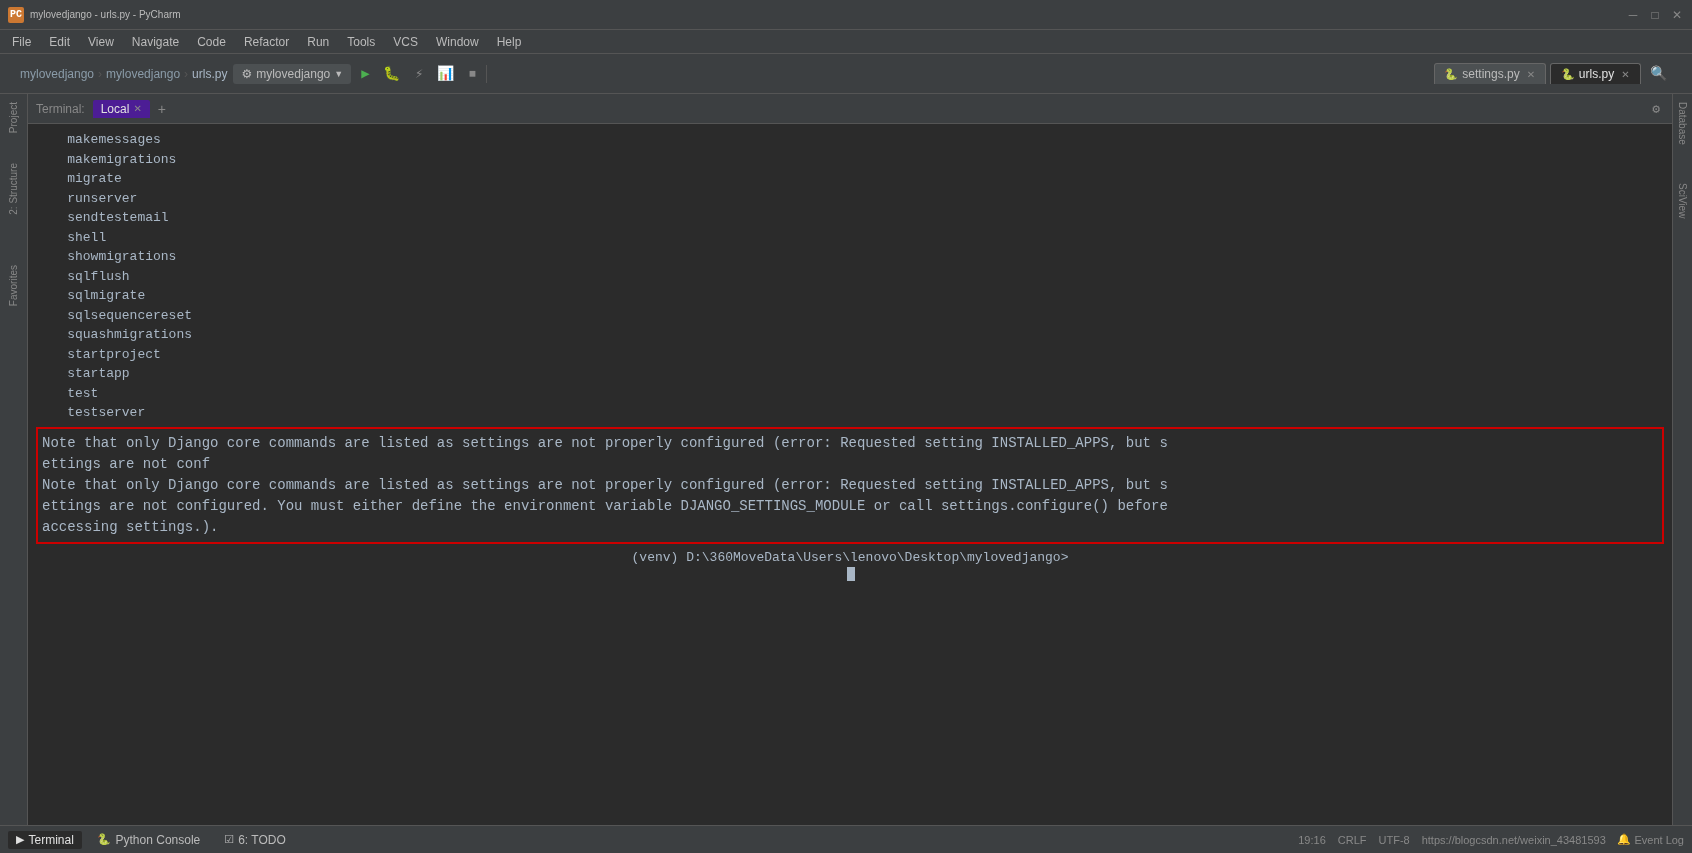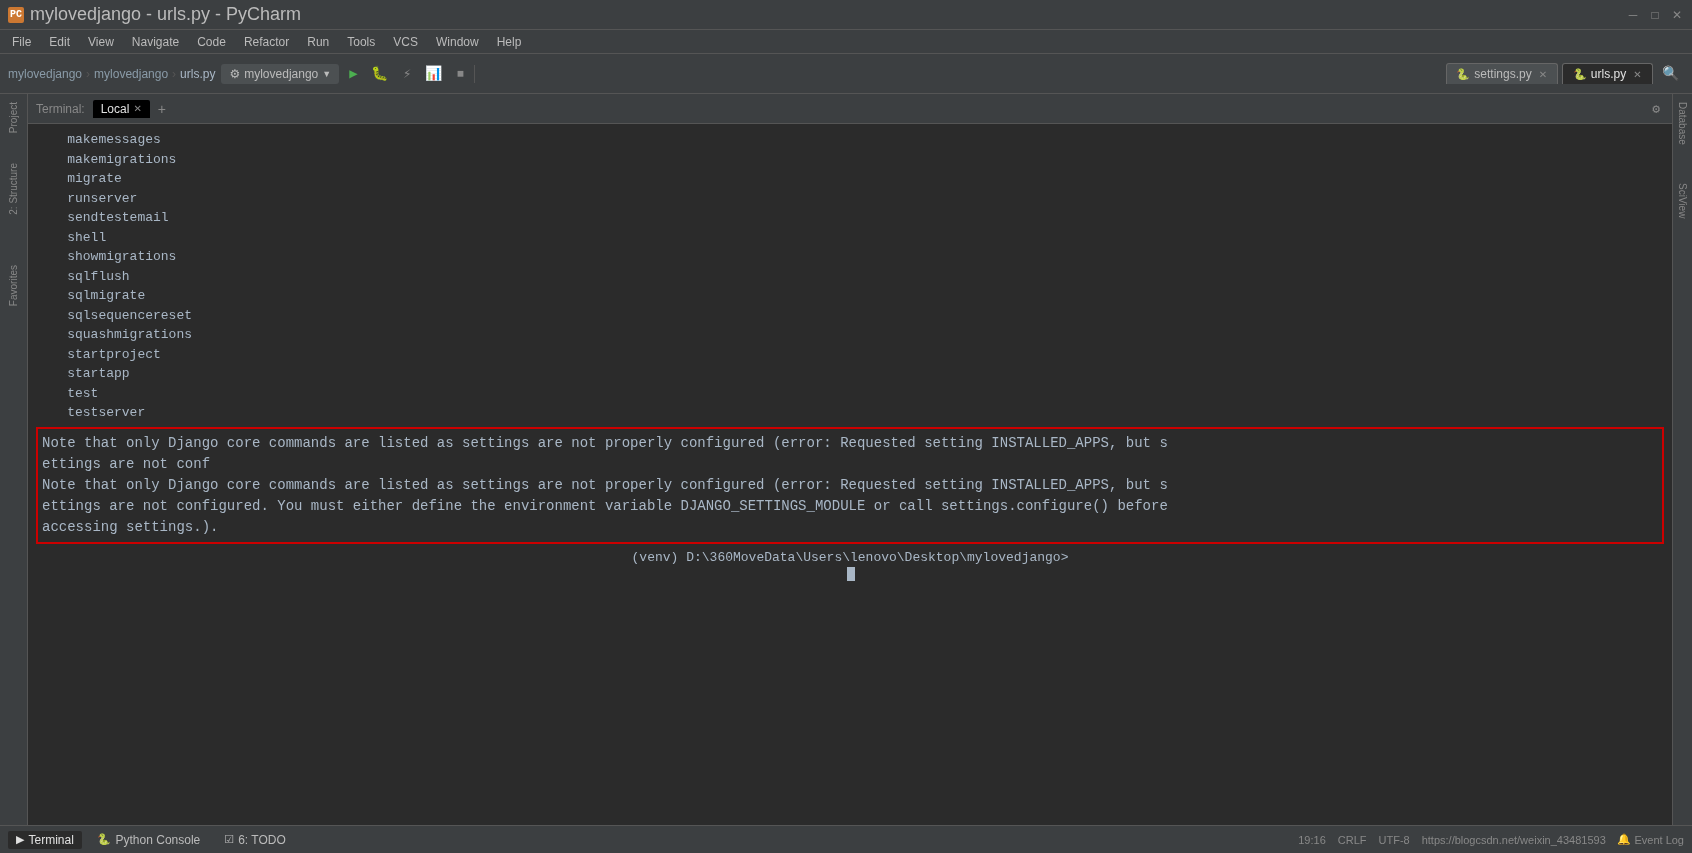--- a/index.html
+++ b/index.html
@@ -35,21 +35,21 @@
       border-radius: 2px;
       font-size: 10px;
       color: white;
       display: flex;
       align-items: center;
       justify-content: center;
       font-weight: bold;
     }
     .titlebar-title {
       color: #bbb;
-      font-size: 18px;
+      font-size: 10px;
       font-family: sans-serif;
     }
     .titlebar-controls {
       display: flex;
       gap: 8px;
     }
     .titlebar-btn {
       width: 14px;
       height: 14px;
       color: #888;
@@ -79,21 +79,21 @@
       font-family: sans-serif;
       border-radius: 2px;
     }
 
     
     .toolbar {
       height: 40px;
       background: #3c3f41;
       display: flex;
       align-items: center;
-      padding: 0 8px;
+      padding: 0 20px;
       border-bottom: 1px solid #555;
       gap: 6px;
     }
     .toolbar-breadcrumb {
       display: flex;
       align-items: center;
       gap: 4px;
       color: #8a9ba8;
       font-size: 12px;
       font-family: sans-serif;
@@ -197,21 +197,21 @@
       gap: 8px;
       font-family: sans-serif;
       font-size: 12px;
       color: #888;
     }
     .terminal-tab {
       display: flex;
       align-items: center;
       gap: 4px;
       color: #e0e0e0;
-      background: #000000;
+      background: #4c1d95;
       padding: 2px 8px;
       border-radius: 2px 2px 0 0;
     }
     .terminal-tab-close {
       color: #888;
       font-size: 10px;
     }
     .terminal-add {
       color: #888;
       cursor: pointer;

